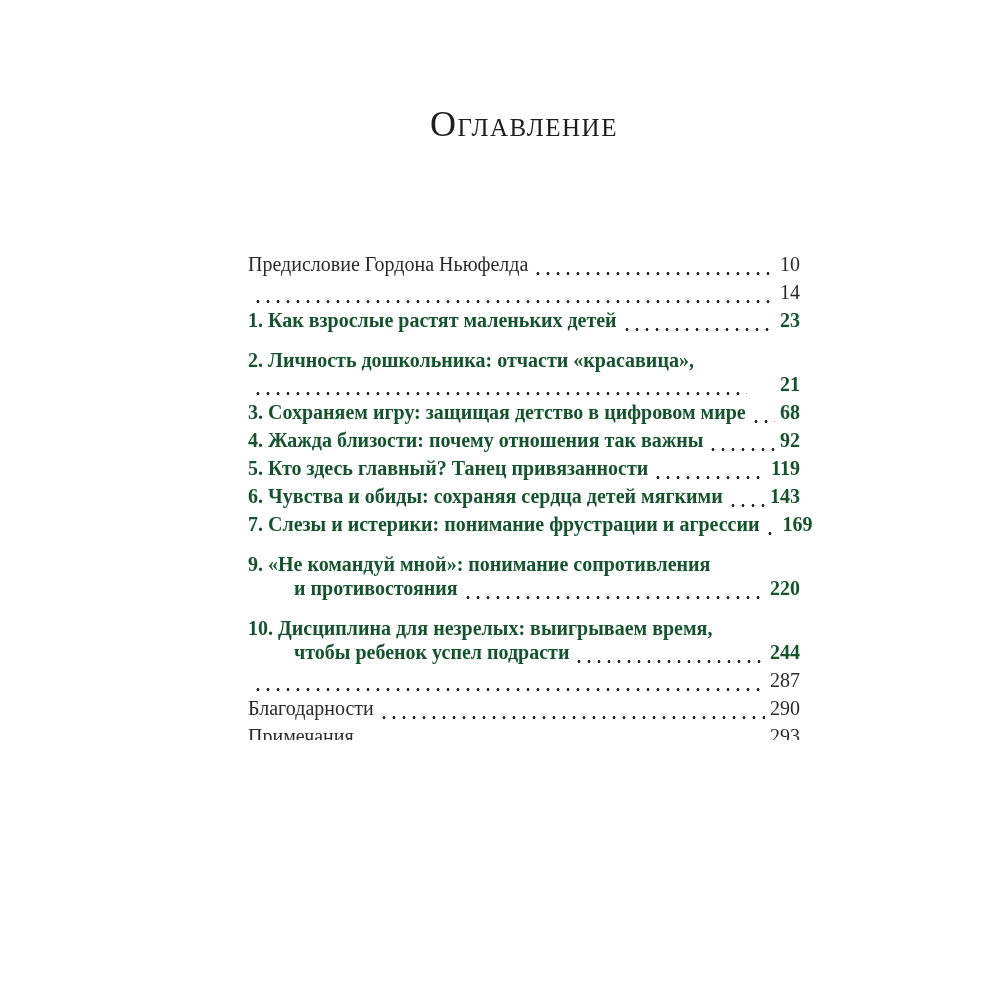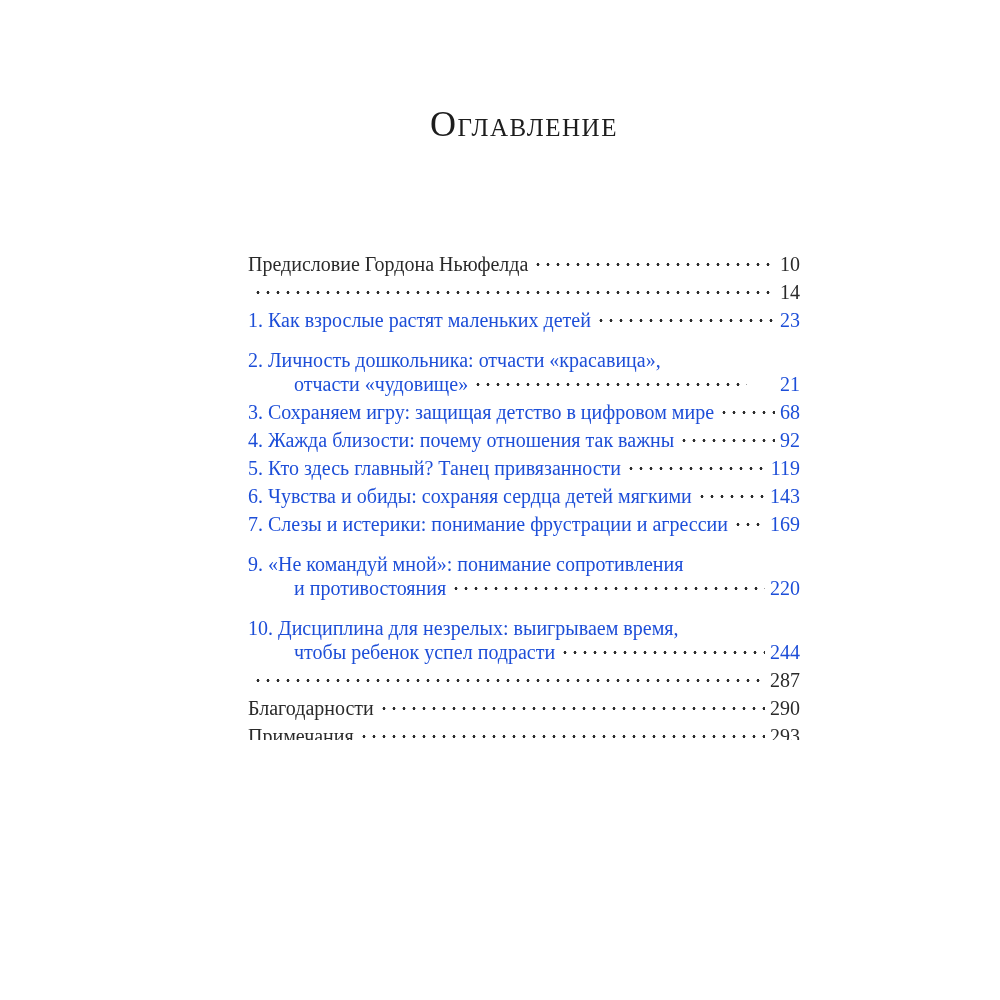--- a/index.html
+++ b/index.html
@@ -38,29 +38,29 @@
     left: 248px;
     width: 552px;
   }
   .entry {
     font-size: 20px;
     line-height: 24px;
     margin-bottom: 4px;
     color: #2a2a2a;
   }
   .entry.bold {
-    font-weight: 400;
-    color: #1d4ed8;
+    font-weight: 700;
+    color: #14532d;
   }
   .entry.two {
     margin-top: 16px;
   }
   .row {
     display: flex;
-    align-items: center;
+    align-items: flex-end;
   }
   .etext {
     white-space: nowrap;
   }
   .indent {
     padding-left: 46px;
   }
   .leader {
     flex: 1 1 auto;
     min-width: 10px;
@@ -115,21 +115,20 @@
       <div class="row">
         <span class="etext">1. Как взрослые растят маленьких детей</span>
         <span class="leader"></span>
         <span class="pg">23</span>
       </div>
     </div>
 
     <div class="entry bold two">
       <div class="l1">2. Личность дошкольника: отчасти «красавица»,</div>
       <div class="row">
-        <span class="etext indent">отчасти «чудовище»</span>
         <span class="leader gap"></span>
         <span class="pg">21</span>
       </div>
     </div>
 
     <div class="entry bold">
       <div class="row">
         <span class="etext">3. Сохраняем игру: защищая детство в цифровом мире</span>
         <span class="leader"></span>
         <span class="pg">68</span>

